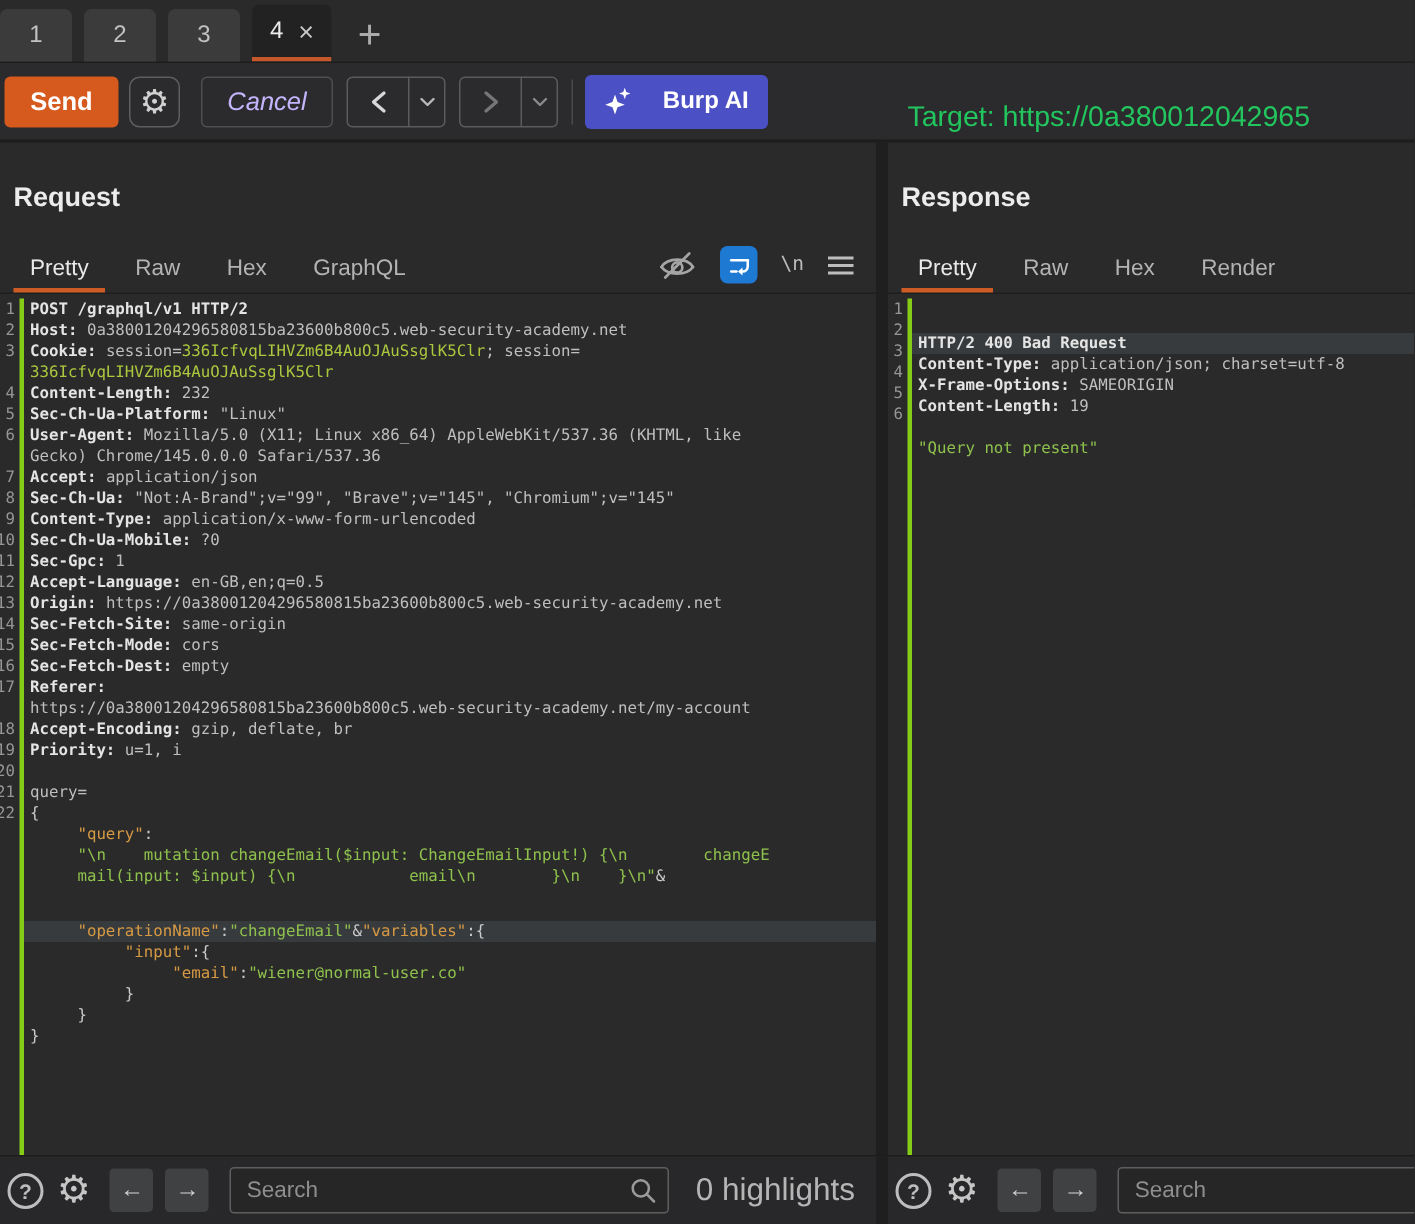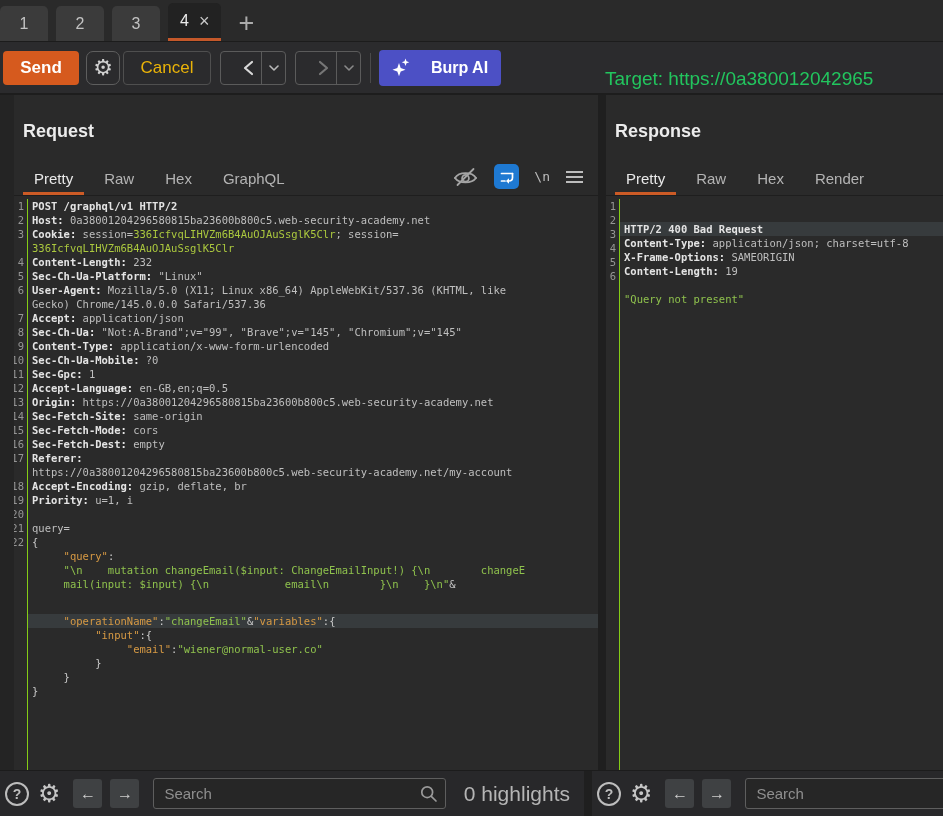--- a/index.html
+++ b/index.html
@@ -40,42 +40,42 @@
   .btn-send {
     background:#d65a1e; color:#fff; font-weight:bold; font-size:17px;
     border:none; border-radius:4px; width:76px; height:34px; font-family:inherit;
   }
   .btn-gear {
     width:34px; height:34px; margin-left:7px; background:transparent;
     border:1px solid #5e5e5e; border-radius:7px; color:#d0d0d0;
     font-size:22px; line-height:30px; text-align:center; font-family:inherit;
   }
   .btn-cancel {
-    margin-left:3px; width:88px; height:34px; background:transparent;
-    border:1px solid #4f4f4f; border-radius:4px; color:#eab308; font-size:17px; font-family:inherit;
+    margin-left:14px; width:88px; height:34px; background:transparent;
+    border:1px solid #4f4f4f; border-radius:4px; color:#c4b5fd; font-size:17px; font-family:inherit;font-style:italic;
   }
   .split {
     margin-left:9px; height:34px; border:1px solid #5b5b5b; border-radius:4px;
     display:flex; align-items:stretch; overflow:hidden;
   }
   .split .main { width:40px; display:flex; align-items:center; justify-content:center; }
   .split .drop { width:24px; border-left:1px solid #5b5b5b; display:flex; align-items:center; justify-content:center; }
   .vsep { width:1px; height:30px; background:#4a4a4a; margin:0 8px 0 9px; }
   .btn-burpai {
     background:#4c50c5; border:none; border-radius:4px; height:36px; width:122px;
     color:#fff; font-weight:bold; font-size:16px; display:flex; align-items:center;
     justify-content:center; gap:20px; font-family:inherit;
   }
   .target {
     position:absolute; left:605px; top:26px; white-space:nowrap;
     font-size:19px; font-weight:normal; color:#22c55e;
   }
 
   
-  .main { flex:1 1 auto; display:flex; min-height:0;padding-left:14px; }
+  .main { flex:1 1 auto; display:flex; min-height:0; }
   .gapcol { width:8px; background:#1f1f1f; flex:0 0 auto; }
   .panel { background:#2a2a2a; overflow:hidden; display:flex; flex-direction:column; }
   .panel.request { width:584px; flex:0 0 auto; }
   .panel.response { flex:1 1 auto; }
   .panel-header { height:101px; padding:0 0 0 9px; border-bottom:1px solid #1e1e1e;
     display:flex; flex-direction:column; flex:0 0 auto; }
   .panel-title { font-size:18px; font-weight:bold; color:#ececec; margin-top:26px; }
   .etabs { margin-top:auto; display:flex; align-items:flex-end; height:34px; }
   .etab {
     padding:0 11px 8px; font-size:15px; color:#b4b4b4; position:relative; margin-right:9px;text-align:center;
@@ -91,21 +91,21 @@
   }
   .nl-label { font-family:"DejaVu Sans Mono", monospace; font-size:13px; color:#bdbdbd; }
 
   
   .editor {
     flex:1 1 auto; display:flex; font-family:"DejaVu Sans Mono", monospace;
     font-size:10.5px; line-height:14px; padding-top:3px; overflow:hidden;
   }
   .gutter { width:23px; margin-left:-10px; flex:0 0 auto; text-align:right; color:#969696; }
   .gutter .ln { height:14px; padding-right:3px; white-space:pre; }
-  .codecol { flex:1 1 auto; border-left:1px solid #84cc16; min-width:0; }
+  .codecol { flex:1 1 auto; border-left:3px solid #84cc16; min-width:0; }
   .row { height:14px; white-space:pre; padding-left:4px; }
   .row.hl { background:#373b3d;margin-top:23px; }
   .hn  { color:#e4e4e4; font-weight:bold; }
   .hv  { color:#bfbfbf; }
   .grn { color:#abc83e; }
   .str { color:#8fc24d; }
   .key { color:#d79a44; }
   .pun { color:#c9c9c9; }
 
   

